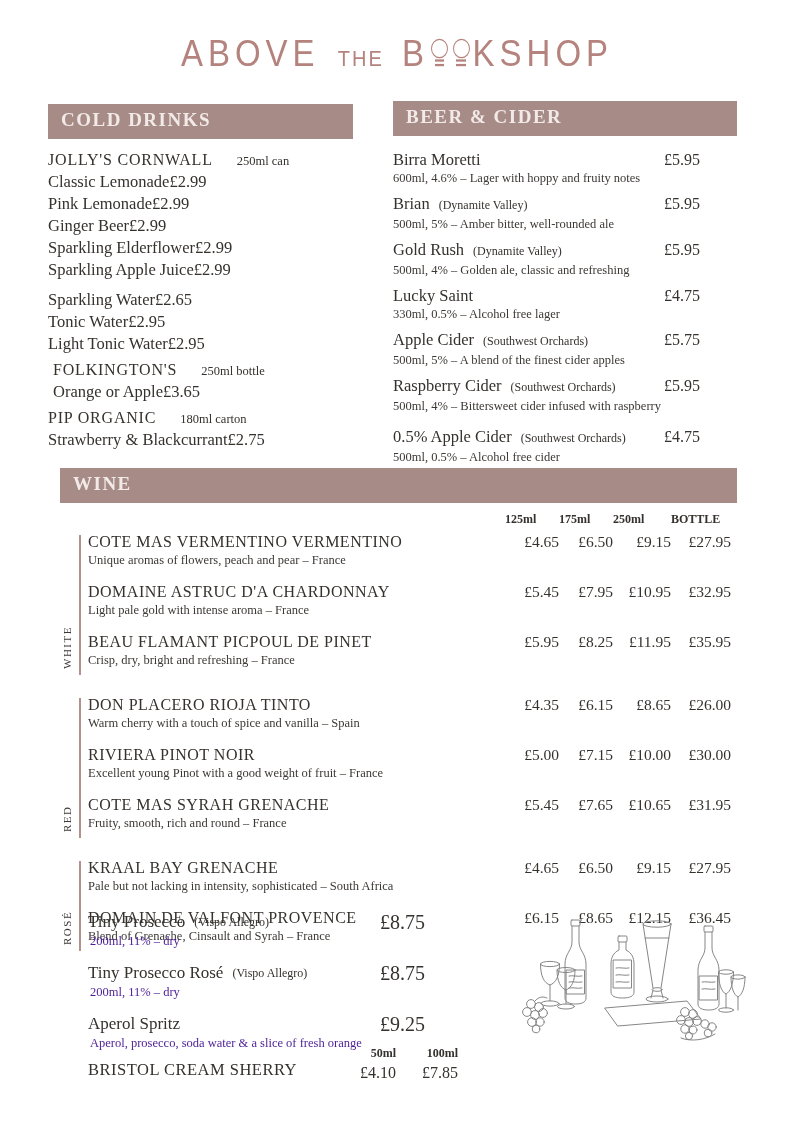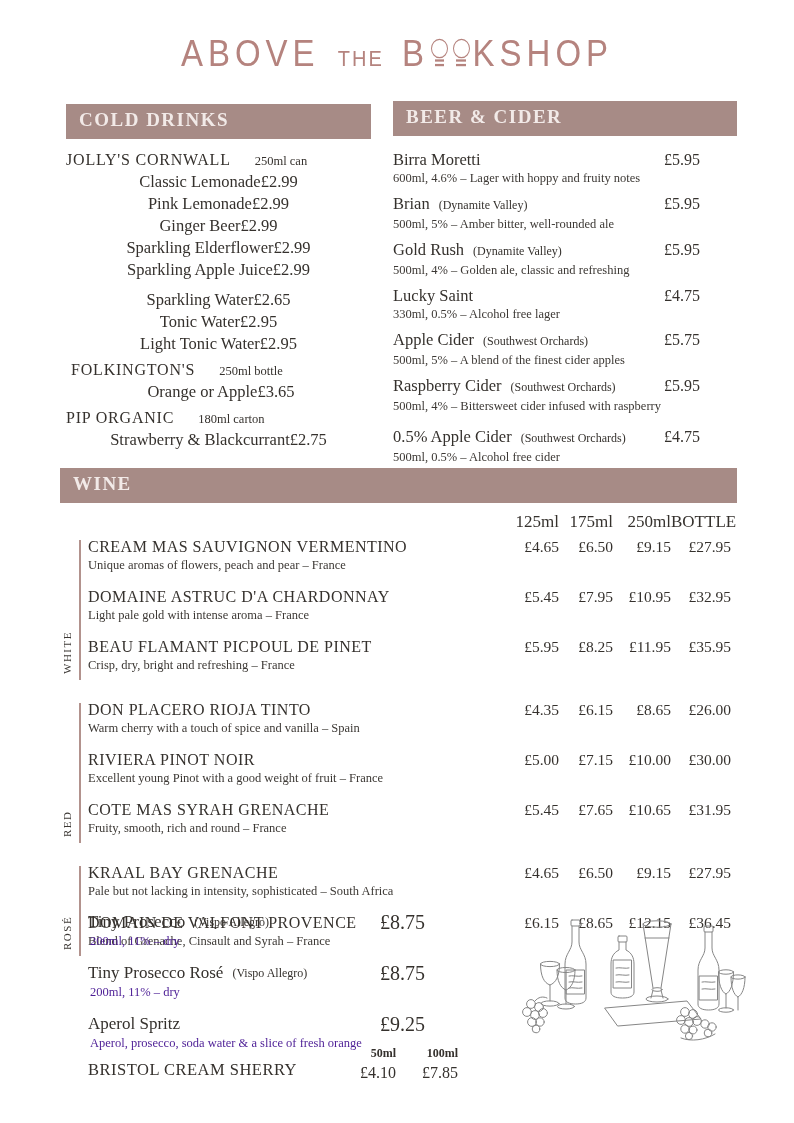--- a/index.html
+++ b/index.html
@@ -19,42 +19,42 @@
   .o-ring { position:absolute; top:.02em; left:.04em; width:.46em; height:.46em;
     border:.055em solid currentColor; border-radius:50%; }
   .o-d { position:absolute; left:.15em; width:.30em; height:.055em; background:currentColor; }
   .o-d1 { bottom:.12em; } .o-d2 { bottom:0; }
   
   .bar {
     background:#a78b86; color:#f2eae8; font-weight:bold; font-size:19px;
     letter-spacing:1.5px; padding:5px 0 8px 13px;
   }
   
-  .col-left  { position:absolute; left:66px;  top:86px; width:305px; }
+  .col-left  { position:absolute; left:48px;  top:86px; width:305px; }
   .col-right { position:absolute; left:393px; top:83px; width:344px; }
   .cold-body { margin-top:12px; }
   .brand-row { display:flex; align-items:baseline; gap:24px; margin:6px 0 2px 0; }
   .brand { font-size:16px; letter-spacing:.8px; }
   .size-note { font-size:12.5px; }
-  .cd-item { display:flex; justify-content:center; font-size:16.5px; line-height:22px; }
+  .cd-item { display:flex; justify-content:flex-start; font-size:16.5px; line-height:22px; }
   .cd-gap { height:8px; }
   .indent { padding-left:5px; }
   
   .beer-body { margin-top:13px; }
   .beer-item { position:relative; margin-bottom:7px; }
   .bi-top { display:flex; align-items:baseline; gap:9px; line-height:21px; padding-right:60px; }
   .bi-name { font-size:16.5px; }
   .bi-producer { font-size:12px; }
   .bi-price { position:absolute; right:37px; top:0; font-size:16px; }
   .bi-desc { font-size:12.5px; line-height:16px; color:#3c3834; }
   
   .wine-section { position:absolute; left:60px; top:450px; width:677px; }
   .wine-grid { display:grid; grid-template-columns:1fr 54px 54px 58px 66px; }
   .wine-cols { padding-left:28px; margin-top:9px; margin-bottom:5px; }
-  .wc { text-align:right; font-size:17px; font-weight:normal; }
+  .wc { text-align:left; font-size:12px; font-weight:bold; }
   .wc:last-child, .we-price:last-child { padding-right:6px; }
   .wine-group { position:relative; padding-left:28px; margin-bottom:26px; }
   .group-line { position:absolute; left:19px; top:3px; bottom:-6px; width:2px; background:#b2928d; }
   .group-label { position:absolute; left:1px; top:0; bottom:0; display:flex; align-items:center;
     writing-mode:vertical-rl; transform:rotate(180deg); font-size:11px; letter-spacing:1.5px; color:#3c3834; }
   .wine-entry { margin-bottom:13px; }
   .we-name { font-size:16px; letter-spacing:.5px; line-height:20px; }
   .we-desc { font-size:12.5px; line-height:17px; color:#3c3834; }
   .we-price { text-align:right; font-size:15.5px; line-height:20px; }
   
@@ -216,21 +216,21 @@
       <div class="wc">175ml</div>
       <div class="wc">250ml</div>
       <div class="wc">BOTTLE</div>
     </div>
 
     <div class="wine-group">
       <div class="group-line"></div>
       <div class="group-label">WHITE</div>
       <div class="wine-grid wine-entry">
         <div class="we-info">
-            <div class="we-name">CREAM MAS SAUVIGNON VERMENTINO</div>
+            <div class="we-name">COTE MAS VERMENTINO VERMENTINO</div>
             <div class="we-desc">Unique aromas of flowers, peach and pear – France</div>
           </div>
         <div class="we-price">£4.65</div>
         <div class="we-price">£6.50</div>
         <div class="we-price">£9.15</div>
         <div class="we-price">£27.95</div>
       </div>
       <div class="wine-grid wine-entry">
         <div class="we-info">
             <div class="we-name">DOMAINE ASTRUC D'A CHARDONNAY</div>

